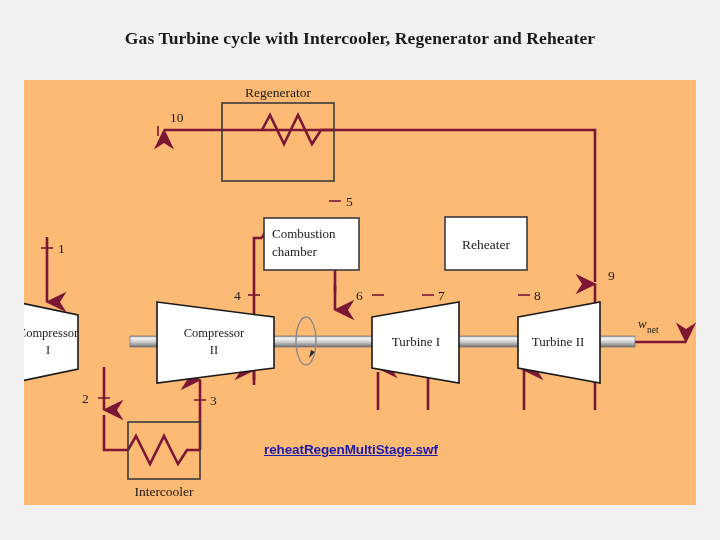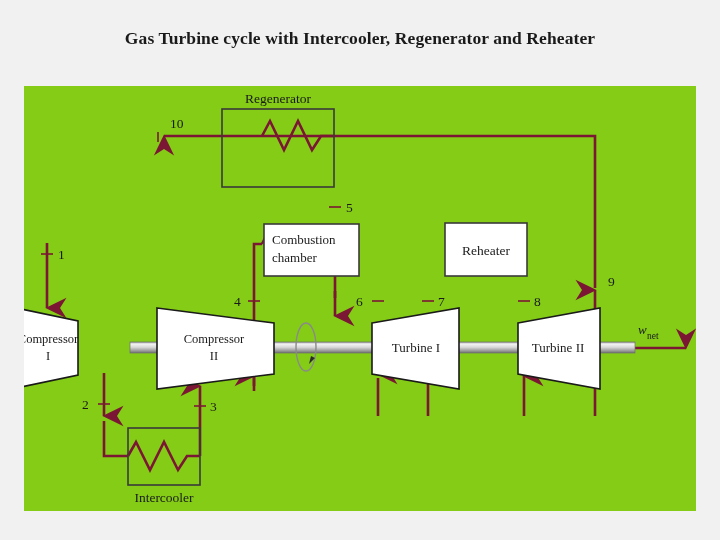--- a/index.html
+++ b/index.html
@@ -28,24 +28,24 @@
     text-align: center;
     font-family: "Liberation Serif", "DejaVu Serif", serif;
     font-weight: bold;
     font-size: 17.5px;
     color: #1a1a1a;
     letter-spacing: 0.1px;
   }
   #canvas-area {
     position: absolute;
     left: 24px;
-    top: 86px;
+    top: 80px;
     width: 672px;
     height: 425px;
-    background: #84cc16;
+    background: #fdba74;
   }
   #diagram {
     position: absolute;
     left: 0; top: 0;
     width: 672px;
     height: 425px;
   }
   .link-block {
     position: absolute;
     font-family: "Liberation Sans", "DejaVu Sans", sans-serif;
@@ -193,15 +193,16 @@
         <text x="584" y="200">9</text>
         <text x="146" y="42">10</text>
       </g>
 
       <g>
         <text x="614" y="248" font-family="&quot;Liberation Serif&quot;, serif" font-style="italic" font-size="13" fill="#1a1a1a">w</text>
         <text x="623" y="253" font-family="&quot;Liberation Serif&quot;, serif" font-size="9.5" fill="#1a1a1a">net</text>
       </g>
     </svg>
 
+    <a class="link-block" id="link1" href="#">reheatRegenMultiStage.swf</a>
 
   </div>
 </div>
 
 </body></html>

